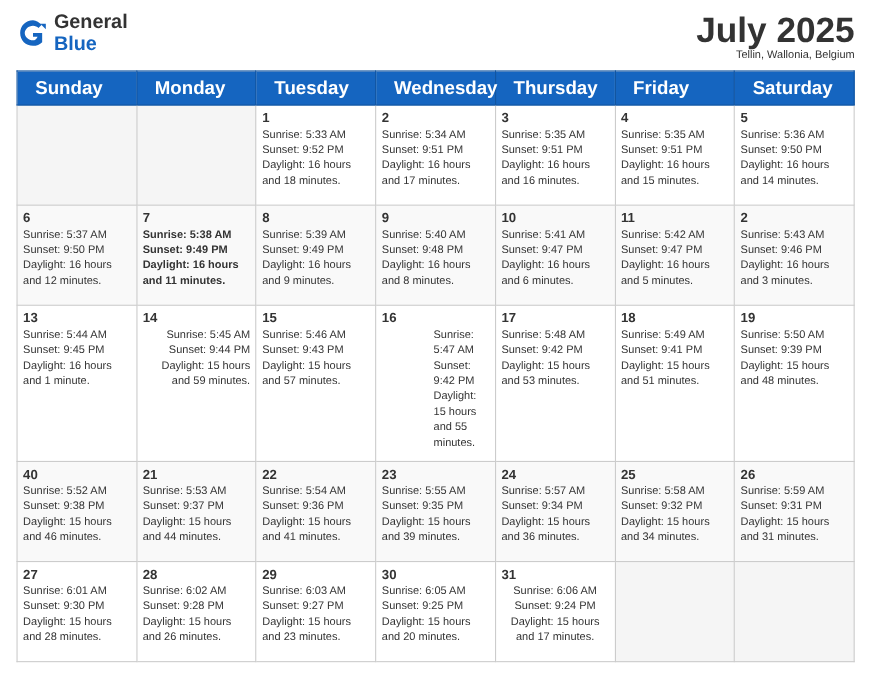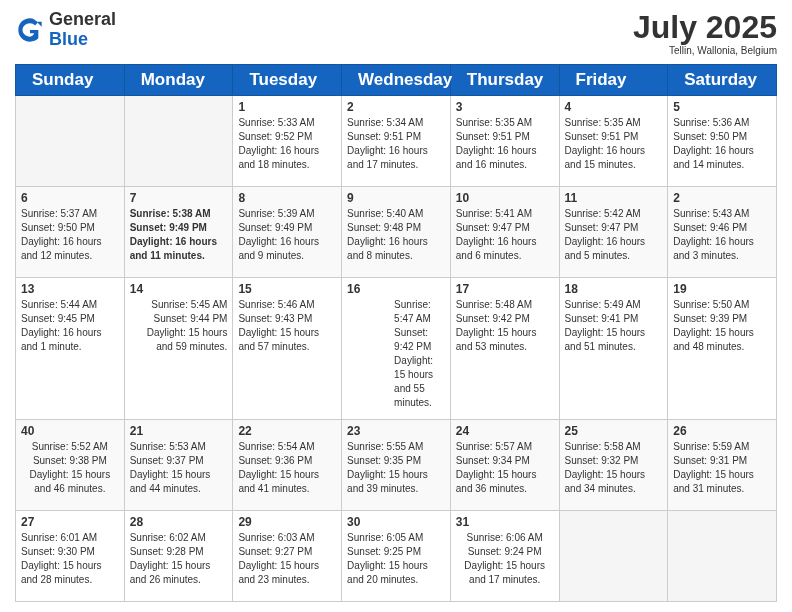--- a/index.html
+++ b/index.html
@@ -247,21 +247,21 @@
           <td>
             <span class="day-number">19</span>
             <div class="cell-text" style="white-space: pre-line;">Sunrise: 5:50 AM
 Sunset: 9:39 PM
 Daylight: 15 hours and 48 minutes.</div>
           </td>
         </tr>
         <tr class="row-even">
           <td>
             <span class="day-number">40</span>
-            <div class="cell-text" style="white-space: pre-line; text-align: center;">Sunrise: 5:52 AM
+            <div class="cell-text" style="white-space: pre-line;">Sunrise: 5:52 AM
 Sunset: 9:38 PM
 Daylight: 15 hours and 46 minutes.</div>
           </td>
           <td>
             <span class="day-number">21</span>
             <div class="cell-text" style="white-space: pre-line;">Sunrise: 5:53 AM
 Sunset: 9:37 PM
 Daylight: 15 hours and 44 minutes.</div>
           </td>
           <td>

